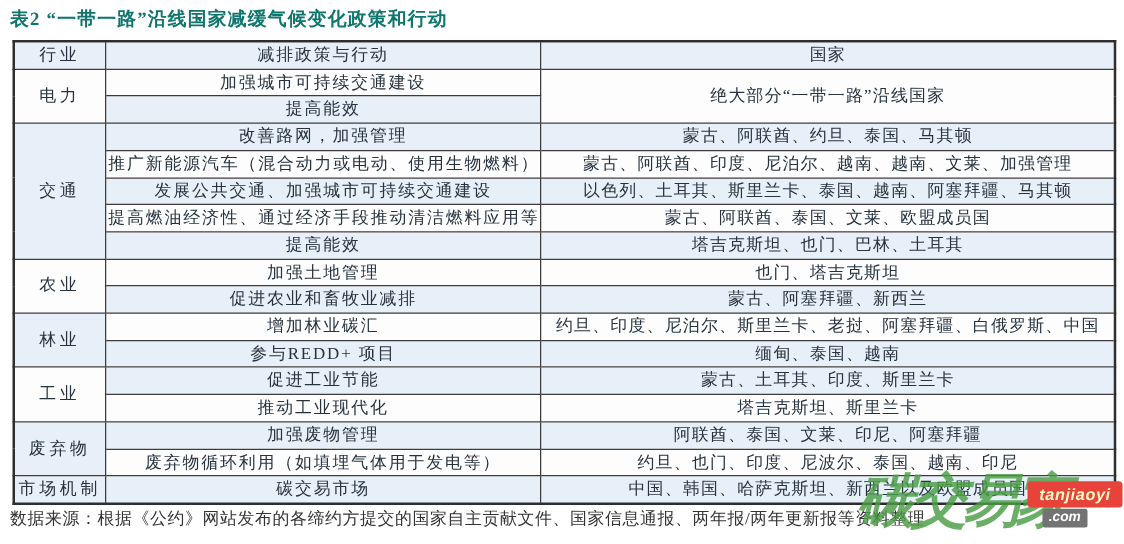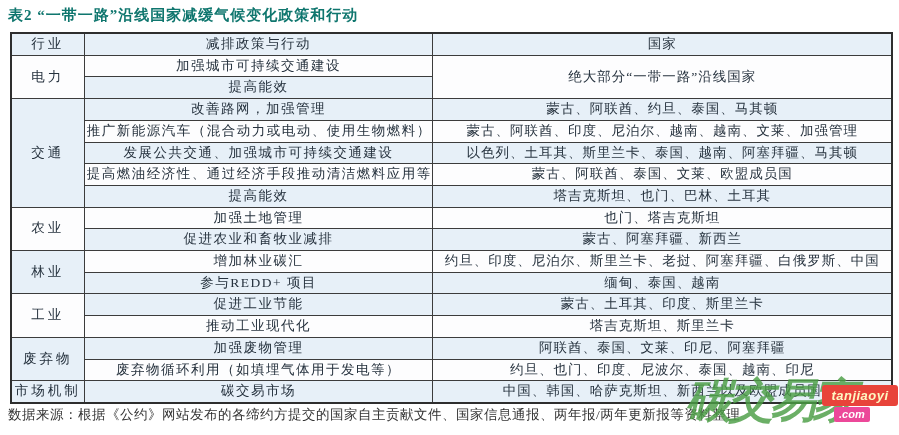--- a/index.html
+++ b/index.html
@@ -24,21 +24,21 @@
   
   .wm{position:absolute;left:686px;top:370px;width:213px;height:62px;overflow:hidden;
       pointer-events:none;}
   .wm-brand{position:absolute;left:0;top:2px;font-size:46px;font-weight:bold;font-style:italic;
       color:rgba(74,158,68,0.82);letter-spacing:-4px;line-height:56px;
       font-family:"Liberation Sans",sans-serif;}
   .wm-badge{position:absolute;left:136px;top:15px;width:76px;height:21px;background:#e8433a;
       border-radius:3px;color:#fef9c3;font-size:13px;font-style:italic;font-weight:bold;
       text-align:center;line-height:21px;font-family:"Liberation Sans",sans-serif;
       letter-spacing:0.5px;}
-  .wm-domain{position:absolute;left:148px;top:37px;background:#ec4899;color:#fff;font-size:11px;
+  .wm-domain{position:absolute;left:148px;top:37px;background:#737373;color:#fff;font-size:11px;
       font-style:italic;font-weight:bold;padding:0 5px;border-radius:2px;line-height:15px;
       font-family:"Liberation Sans",sans-serif;}
 </style>
 </head>
 <body>
 
 <div class="page">
 
   <div class="title">表2 “一带一路”沿线国家减缓气候变化政策和行动</div>
 

